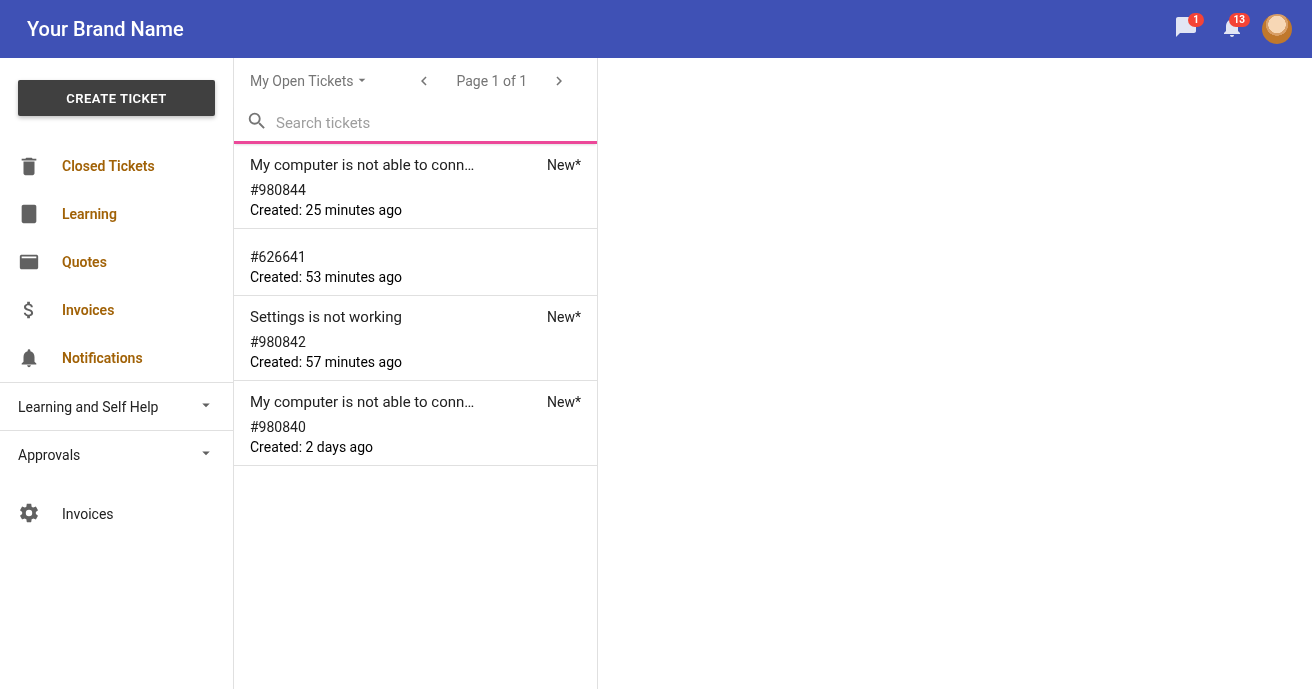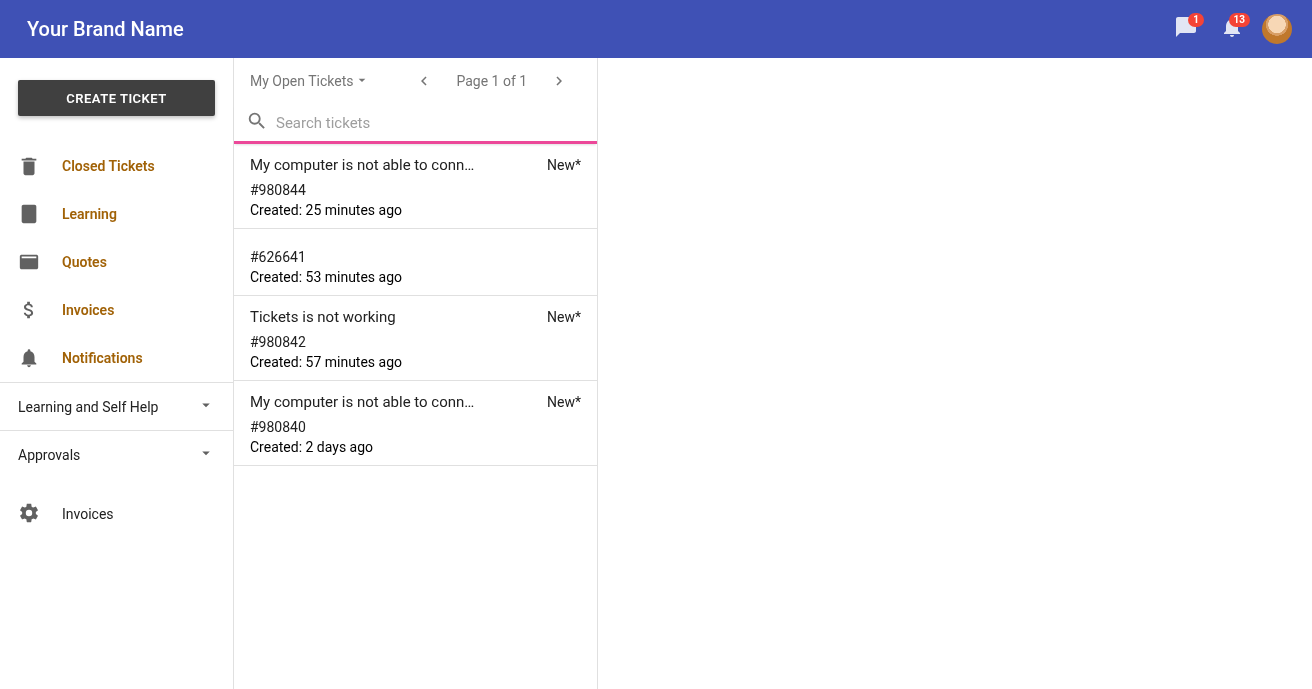--- a/index.html
+++ b/index.html
@@ -252,21 +252,21 @@
       <div class="created">Created: 25 minutes ago</div>
     </div>
 
     <div class="ticket-item">
       <div class="num">#626641</div>
       <div class="created">Created: 53 minutes ago</div>
     </div>
 
     <div class="ticket-item">
       <div class="row1">
-        <span class="title">Tickets is not working</span>
+        <span class="title">Settings is not working</span>
         <span class="status">New*</span>
       </div>
       <div class="num">#980842</div>
       <div class="created">Created: 57 minutes ago</div>
     </div>
 
     <div class="ticket-item">
       <div class="row1">
         <span class="title">My computer is not able to connect to t...</span>
         <span class="status">New*</span>

